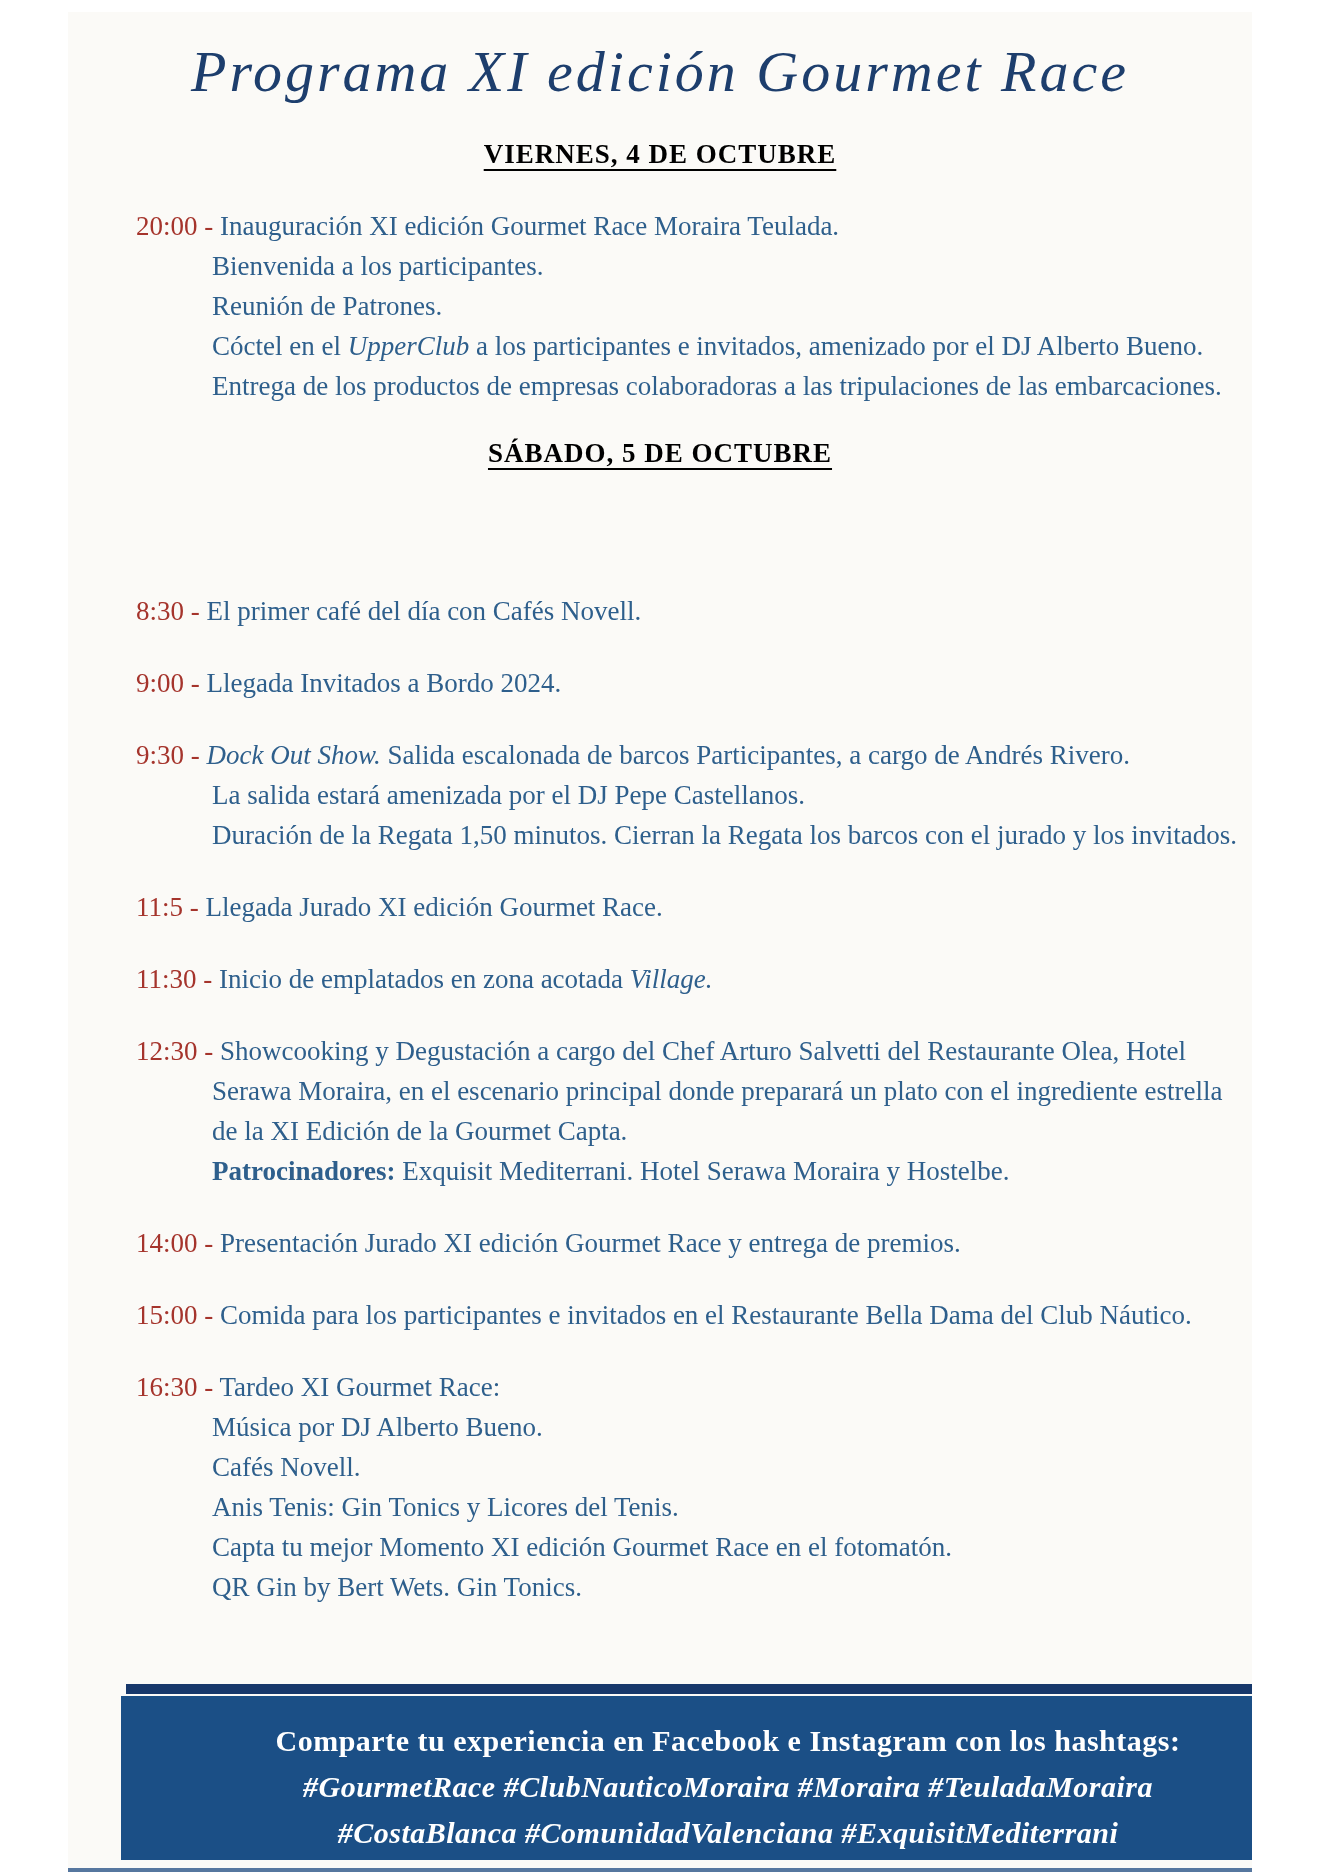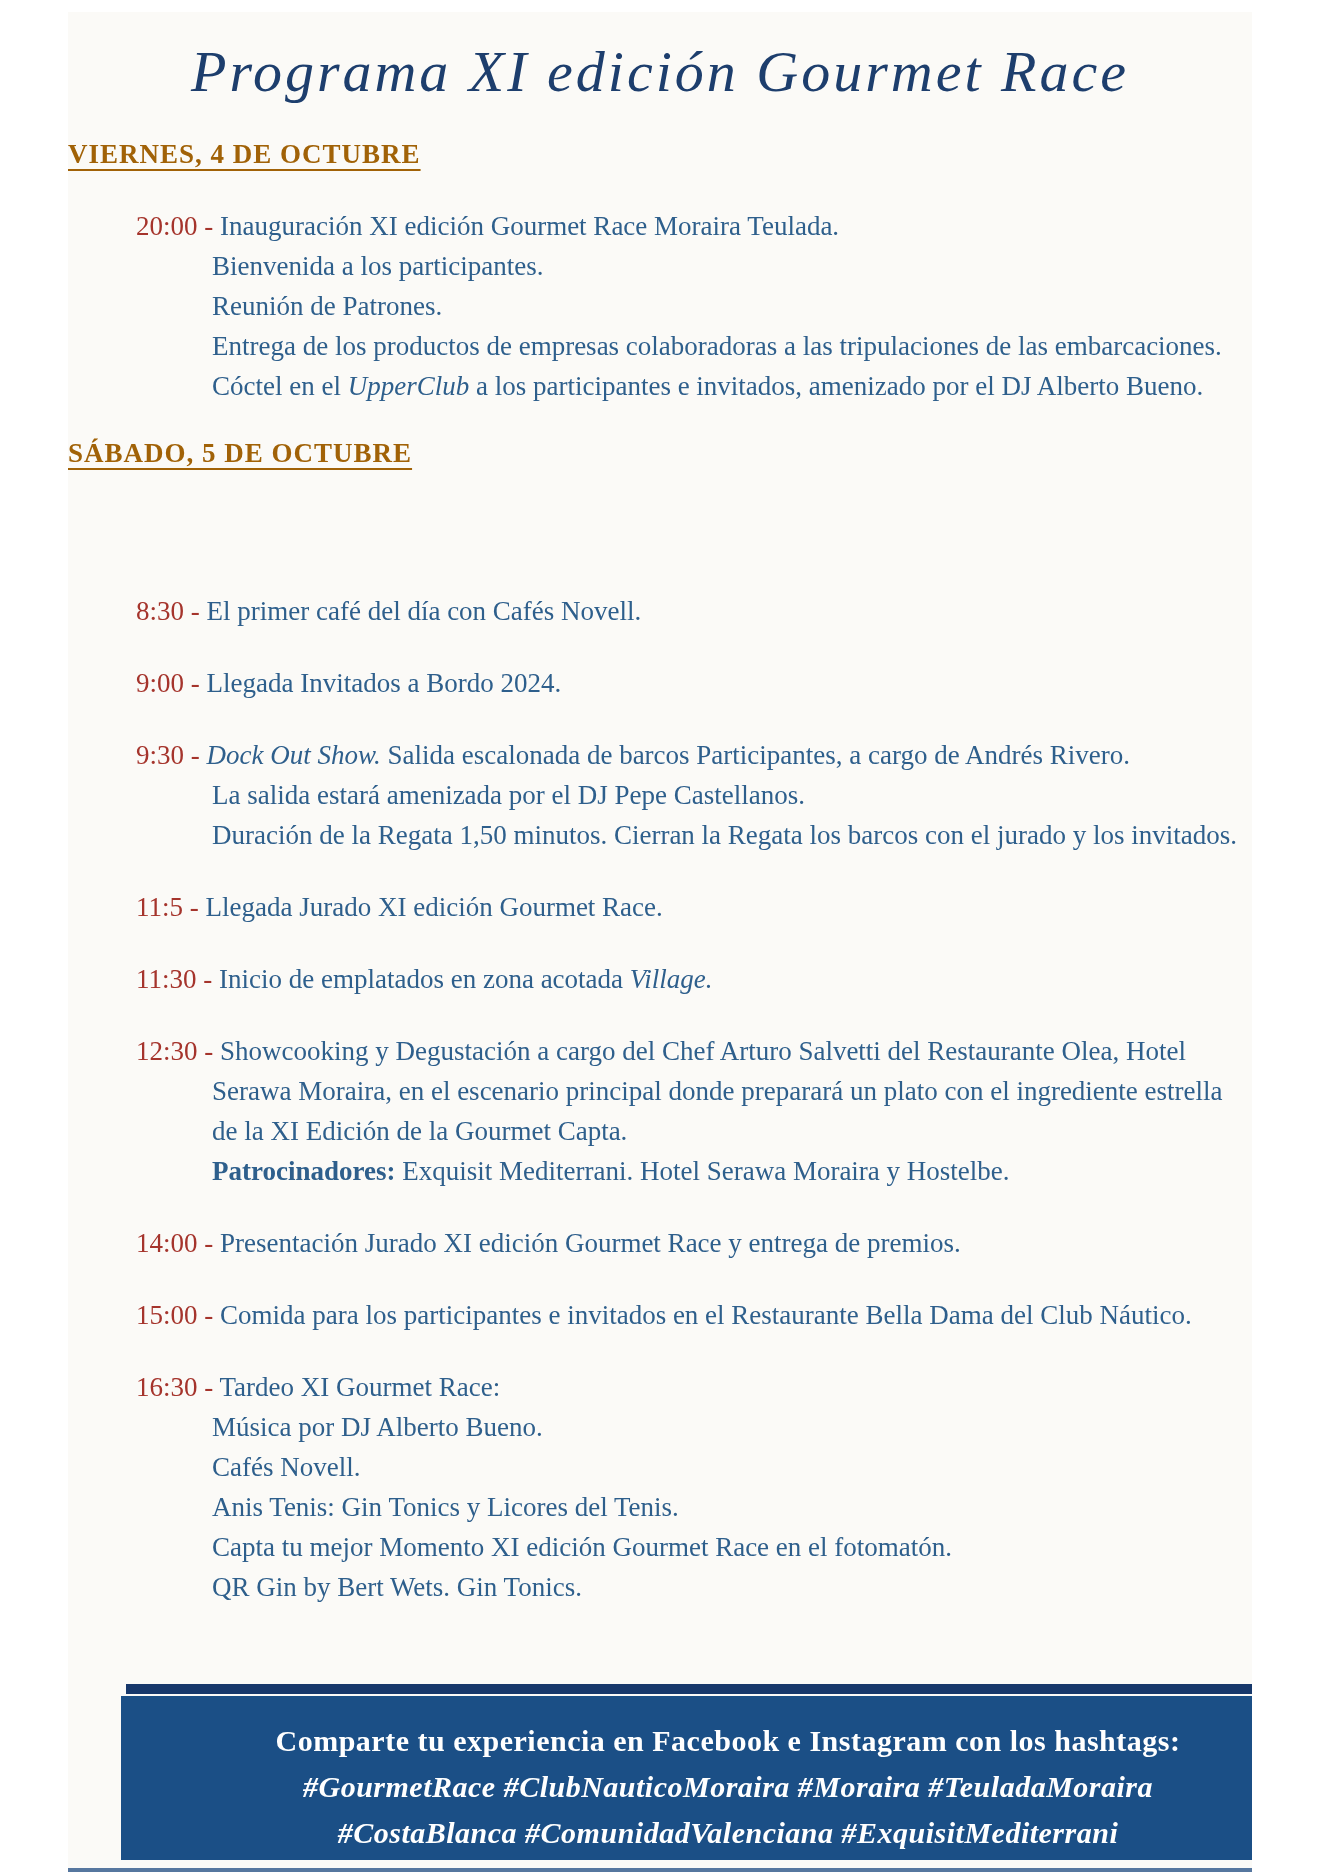--- a/index.html
+++ b/index.html
@@ -13,24 +13,24 @@
   }
   .title {
     margin:0; padding-top:26px;
     text-align:center;
     font-size:58px; font-weight:normal; font-style:italic;
     letter-spacing:3px;
     color:#1d3e6d;
   }
   .day-heading {
     margin:0;
-    text-align:left;
+    text-align:center;
     font-size:27px; font-weight:bold;
     letter-spacing:1px;
-    color:#a16207;
+    color:#000000;
     text-decoration:underline;
     text-underline-offset:6px;
     text-decoration-thickness:2px;
   }
   .dh-friday   { margin-top:34px; }
   .dh-saturday { margin-top:24px; }
   .events {
     padding-left:68px; padding-right:16px;
     color:#2e5f8c;
     font-size:27px;
@@ -77,22 +77,22 @@
 
   <h1 class="title">Programa XI edición Gourmet Race</h1>
 
   <section class="day">
     <h2 class="day-heading dh-friday">VIERNES, 4 DE OCTUBRE</h2>
     <div class="events events-friday">
         <div class="event">
           <div class="line"><span class="time">20:00 - </span><span class="seg-n">Inauguración XI edición Gourmet Race Moraira Teulada.</span></div>
           <div class="line cont"><span class="seg-n">Bienvenida a los participantes.</span></div>
           <div class="line cont"><span class="seg-n">Reunión de Patrones.</span></div>
+          <div class="line cont"><span class="seg-n">Cóctel en el </span><span class="seg-i">UpperClub</span><span class="seg-n"> a los participantes e invitados, amenizado por el DJ Alberto Bueno.</span></div>
           <div class="line cont"><span class="seg-n">Entrega de los productos de empresas colaboradoras a las tripulaciones de las embarcaciones.</span></div>
-          <div class="line cont"><span class="seg-n">Cóctel en el </span><span class="seg-i">UpperClub</span><span class="seg-n"> a los participantes e invitados, amenizado por el DJ Alberto Bueno.</span></div>
         </div>
       </div>
   </section>
 
   <section class="day">
     <h2 class="day-heading dh-saturday">SÁBADO, 5 DE OCTUBRE</h2>
     <div class="events events-saturday">
         <div class="event">
           <div class="line"><span class="time">8:30 - </span><span class="seg-n">El primer café del día con Cafés Novell.</span></div>
         </div>

